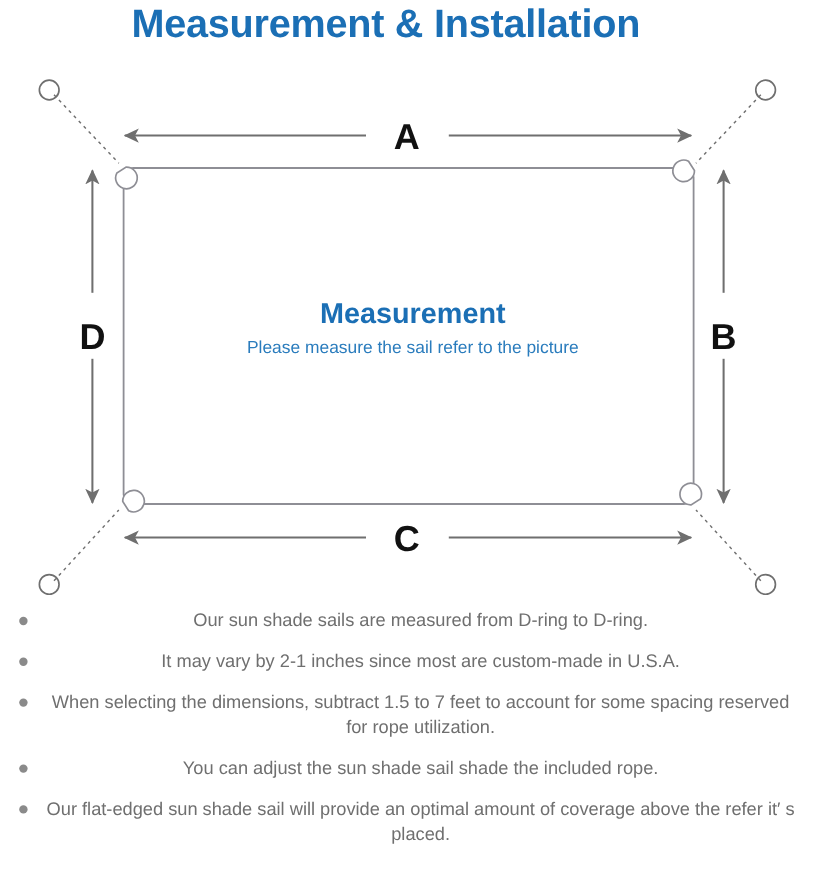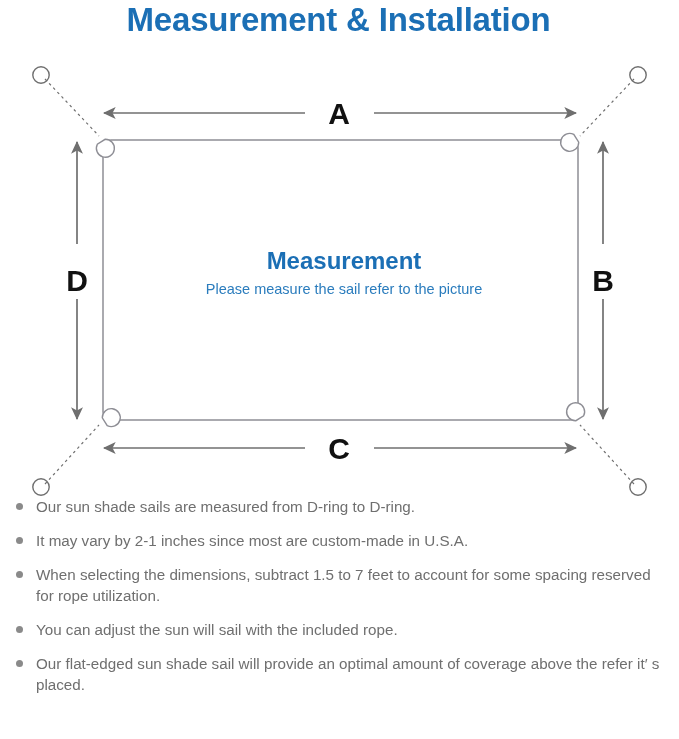--- a/index.html
+++ b/index.html
@@ -16,21 +16,21 @@
     position: relative;
   }
   #page {
     position: relative;
     width: 679px;
     height: 739px;
   }
   
   #title {
     position: absolute;
-    left: 17px;
+    left: 0;
     top: 0;
     width: 643px;
     height: 44px;
     line-height: 40px;
     text-align: center;
     font-family: "Liberation Sans", "DejaVu Sans", sans-serif;
     font-weight: bold;
     font-size: 33px;
     letter-spacing: -0.2px;
     color: #1b6fb5;
@@ -63,25 +63,26 @@
   .dim-letter {
     font-family: "Liberation Sans", "DejaVu Sans", sans-serif;
     font-weight: bold;
     font-size: 30px;
     fill: #111111;
   }
   
   #notes {
     position: absolute;
     left: 0;
-    top: 496px;
+    top: 507px;
     width: 679px;
     padding: 0;
     margin: 0;
     list-style: none;
+    text-align: center;
   }
   #notes li {
     position: relative;
     margin: 0 14px 0 10px;
     padding: 0 0 0 26px;
     font-family: "Liberation Sans", "DejaVu Sans", sans-serif;
     font-size: 15.2px;
     line-height: 21px;
     color: #6f6f6f;
     min-height: 21px;
@@ -184,21 +185,21 @@
     <li>
       <span class="dot"></span>
       <span class="txt">It may vary by 2-1 inches since most are custom-made in U.S.A.</span>
     </li>
     <li>
       <span class="dot"></span>
       <span class="txt">When selecting the dimensions, subtract 1.5 to 7 feet to account for some spacing reserved for rope utilization.</span>
     </li>
     <li>
       <span class="dot"></span>
-      <span class="txt">You can adjust the sun will sail with the included rope.</span>
+      <span class="txt">You can adjust the sun shade sail shade the included rope.</span>
     </li>
     <li>
       <span class="dot"></span>
       <span class="txt">Our flat-edged sun shade sail will provide an optimal amount of coverage above the refer it′ s placed.</span>
     </li>
   </ul>
 
 </div>
 
 </body></html>

